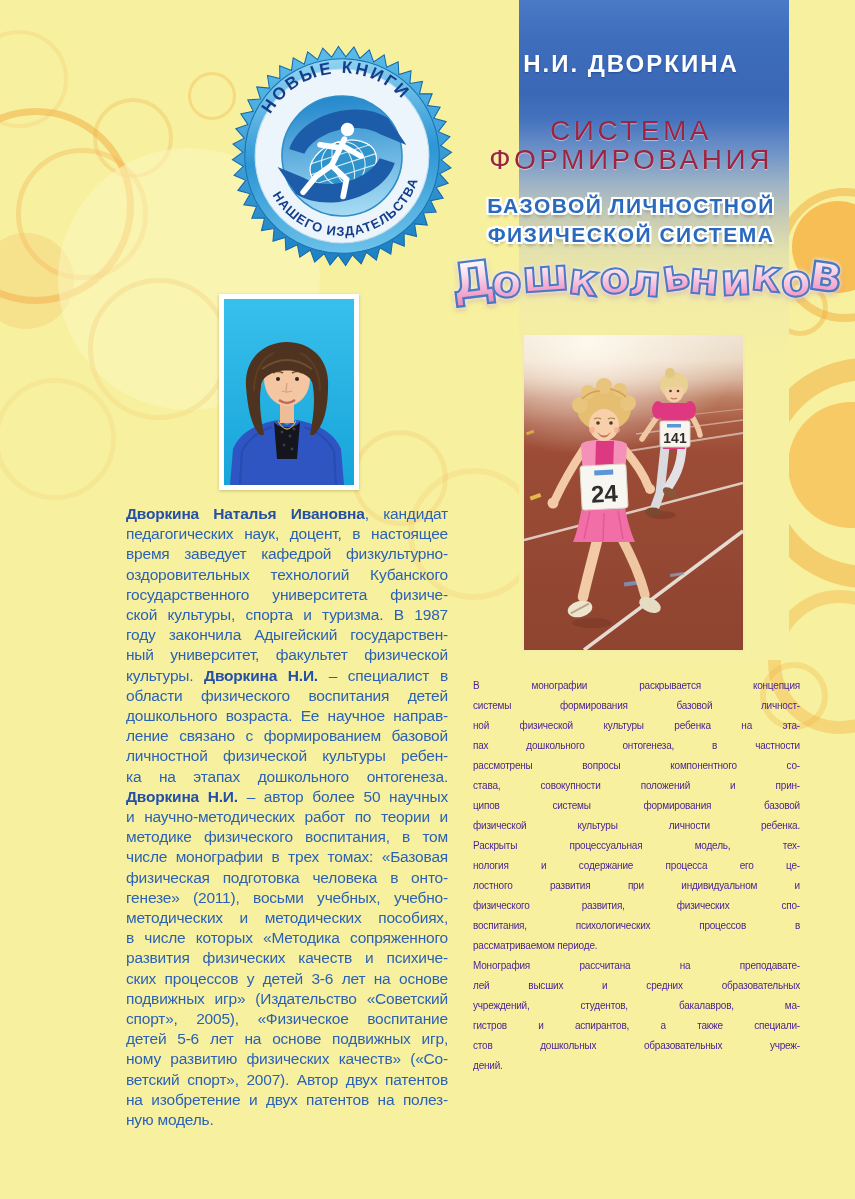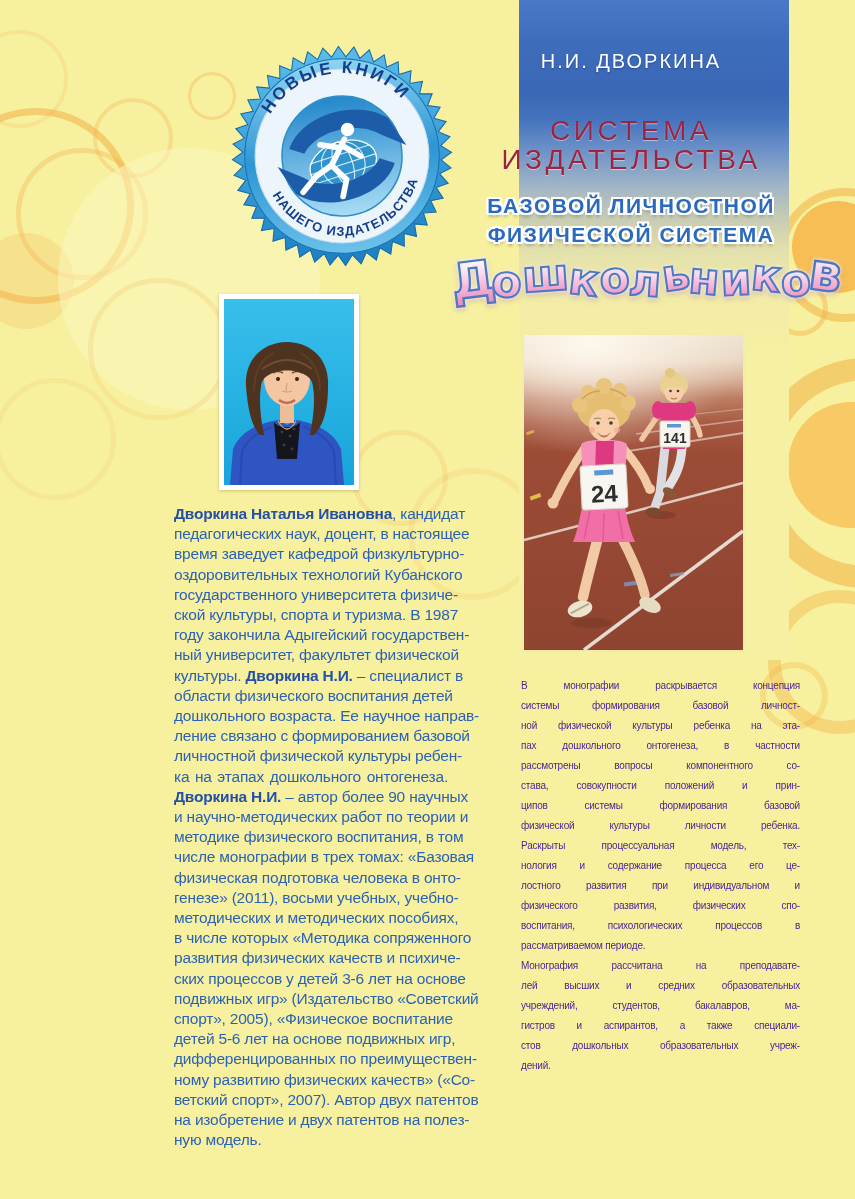--- a/index.html
+++ b/index.html
@@ -11,21 +11,21 @@
   .badge{position:absolute;left:222px;top:36px;width:240px;height:240px;z-index:2;}
   
   .portrait{position:absolute;left:219px;top:294px;width:130px;height:186px;background:#fff;
             padding:5px;z-index:2;box-shadow:0 1px 3px rgba(120,100,40,.35);}
   .portrait svg{display:block;}
   
   .cover{position:absolute;left:519px;top:0;width:270px;height:660px;z-index:1;
          background:linear-gradient(180deg,#4A79C6 0%,#3E6DBC 6%,#3A68B6 14%,#4472BD 18%,
            #6E93C8 23%,#9FB4C6 28%,#C6CBB4 33%,#E3E1AC 38%,#F1EBA8 44%,#F6F0A2 54%,#F6F0A2 100%);}
   .cv-center{position:absolute;transform:translateX(-50%);white-space:nowrap;text-align:center;}
-  .cv-author{left:112px;top:50px;font-size:20px;font-weight:normal;color:#FFFFFF;
+  .cv-author{left:112px;top:50px;font-size:24px;font-weight:bold;color:#FFFFFF;
              letter-spacing:2px;text-shadow:0 1px 2px rgba(10,40,110,.45);}
   .cv-title{left:112px;top:116px;font-size:28px;line-height:29px;font-weight:normal;color:#9C2440;
             letter-spacing:3.5px;text-shadow:0 1px 1px rgba(255,255,255,.5);}
   .cv-sub{left:112px;top:191px;font-size:21px;line-height:29px;font-weight:800;color:#2A6ABE;
           letter-spacing:1.5px;
           text-shadow:-2px -2px 0 #fff,2px -2px 0 #fff,-2px 2px 0 #fff,2px 2px 0 #fff,
                       0 -2px 0 #fff,0 2px 0 #fff,-2px 0 0 #fff,2px 0 0 #fff,
                       0 4px 3px rgba(110,100,80,.45);}
   .cv-series{left:127px;top:252px;font-family:"DejaVu Sans",sans-serif;font-weight:bold;
              font-size:44px;filter:drop-shadow(0 0 2px #fff) drop-shadow(0 2px 2px rgba(150,90,140,.35));}
@@ -35,21 +35,21 @@
              -webkit-text-stroke:2px #4a7ac2;}
   .cv-photo{position:absolute;left:3px;top:333px;width:219px;height:315px;
             border:2px solid #F5ECA4;}
   .cv-photo svg{display:block;}
   
   .col{position:absolute;z-index:3;}
   .col-left{left:126px;top:504px;width:322px;color:#2C62B6;font-size:15.5px;
             line-height:20.2px;letter-spacing:-0.2px;}
   .col-right{left:473px;top:676px;width:327px;color:#4c1d95;font-size:10px;
              line-height:20px;letter-spacing:-0.2px;}
-  .tline{text-align:justify;text-align-last:justify;white-space:nowrap;margin-left:48px;}
+  .tline{text-align:justify;text-align-last:justify;white-space:nowrap;}
   .tline.end{text-align-last:left;}
   .col-left .b{font-weight:bold;color:#2450A8;}
 </style>
 </head>
 <body>
 
 <div class="page">
 
   <div class="decor" style="left:-62px;top:108px;width:182px;height:182px;border:7px solid rgba(240,162,52,.45);"></div>
   <div class="decor" style="left:16px;top:148px;width:122px;height:122px;border:5px solid rgba(244,176,80,.35);"></div>
@@ -168,21 +168,21 @@
       <path d="M37,74 Q63,48 89,74 L89,62 Q63,40 37,62 Z" fill="#4E3420"></path>
       <path d="M38,70 Q63,52 88,70" fill="none" stroke="#7E5A36" stroke-width="2" opacity=".7"></path>
       <path d="M30,92 C30,70 40,58 50,54 M96,92 C96,70 86,58 76,54" fill="none" stroke="#6B4426" stroke-width="2" opacity=".6"></path>
     </svg>
   </div>
 
   <div class="cover">
     <div class="cv-center cv-author">Н.И. ДВОРКИНА</div>
     <div class="cv-center cv-title">
       <div>СИСТЕМА</div>
-      <div>ИЗДАТЕЛЬСТВА</div>
+      <div>ФОРМИРОВАНИЯ</div>
     </div>
     <div class="cv-center cv-sub">
       <div>БАЗОВОЙ ЛИЧНОСТНОЙ</div>
       <div>ФИЗИЧЕСКОЙ СИСТЕМА</div>
     </div>
     <div class="cv-center cv-series" id="series"><span style="transform: rotate(-7deg) translateY(2px) scale(1.12);">Д</span><span style="transform: rotate(5deg) translateY(4px);">о</span><span style="transform: rotate(-4deg) translateY(-2px);">ш</span><span style="transform: rotate(7deg) translateY(2px);">к</span><span style="transform: rotate(-5deg) translateY(0px);">о</span><span style="transform: rotate(4deg) translateY(3px);">л</span><span style="transform: rotate(-8deg) translateY(-3px);">ь</span><span style="transform: rotate(5deg) translateY(1px);">н</span><span style="transform: rotate(-3deg) translateY(2px);">и</span><span style="transform: rotate(6deg) translateY(-2px);">к</span><span style="transform: rotate(-5deg) translateY(3px);">о</span><span style="transform: rotate(8deg) translateY(-5px) scale(1.18);">в</span></div>
 
     <div class="cv-photo">
       <svg viewBox="0 0 219 315" width="219" height="315">
         <defs>
@@ -288,34 +288,33 @@
       <div class="tline"><span>государственного университета физиче-</span></div>
       <div class="tline"><span>ской культуры, спорта и туризма. В 1987</span></div>
       <div class="tline"><span>году закончила Адыгейский государствен-</span></div>
       <div class="tline"><span>ный университет, факультет физической</span></div>
       <div class="tline"><span>культуры. </span><span class="b">Дворкина Н.И.</span><span> – специалист в</span></div>
       <div class="tline"><span>области физического воспитания детей</span></div>
       <div class="tline"><span>дошкольного возраста. Ее научное направ-</span></div>
       <div class="tline"><span>ление связано с формированием базовой</span></div>
       <div class="tline"><span>личностной физической культуры ребен-</span></div>
       <div class="tline"><span>ка на этапах дошкольного онтогенеза.</span></div>
-      <div class="tline"><span class="b">Дворкина Н.И.</span><span> – автор более 90 научных</span></div>
+      <div class="tline"><span class="b">Дворкина Н.И.</span><span> – автор более 50 научных</span></div>
       <div class="tline"><span>и научно-методических работ по теории и</span></div>
       <div class="tline"><span>методике физического воспитания, в том</span></div>
       <div class="tline"><span>числе монографии в трех томах: «Базовая</span></div>
       <div class="tline"><span>физическая подготовка человека в онто-</span></div>
       <div class="tline"><span>генезе» (2011), восьми учебных, учебно-</span></div>
       <div class="tline"><span>методических и методических пособиях,</span></div>
       <div class="tline"><span>в числе которых «Методика сопряженного</span></div>
       <div class="tline"><span>развития физических качеств и психиче-</span></div>
       <div class="tline"><span>ских процессов у детей 3-6 лет на основе</span></div>
       <div class="tline"><span>подвижных игр» (Издательство «Советский</span></div>
       <div class="tline"><span>спорт», 2005), «Физическое воспитание</span></div>
       <div class="tline"><span>детей 5-6 лет на основе подвижных игр,</span></div>
-      <div class="tline"><span>дифференцированных по преимуществен-</span></div>
       <div class="tline"><span>ному развитию физических качеств» («Со-</span></div>
       <div class="tline"><span>ветский спорт», 2007). Автор двух патентов</span></div>
       <div class="tline"><span>на изобретение и двух патентов на полез-</span></div>
       <div class="tline end"><span>ную модель.</span></div>
     </div>
 
   <div class="col col-right">
       <div class="tline"><span>В монографии раскрывается концепция</span></div>
       <div class="tline"><span>системы формирования базовой личност-</span></div>
       <div class="tline"><span>ной физической культуры ребенка на эта-</span></div>

